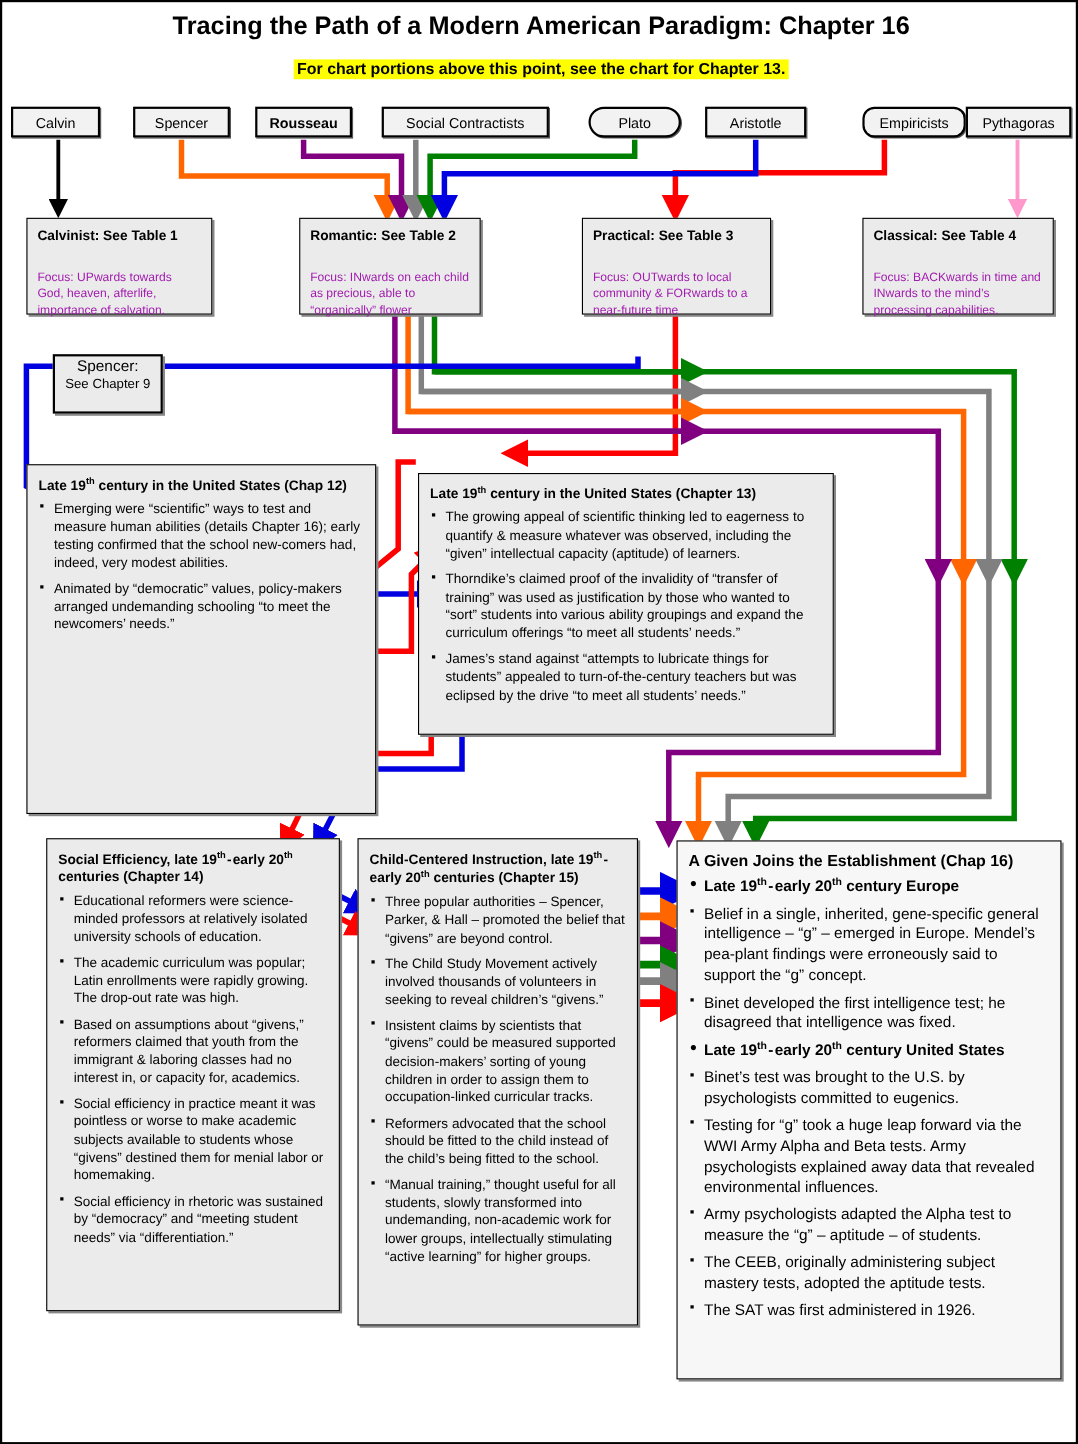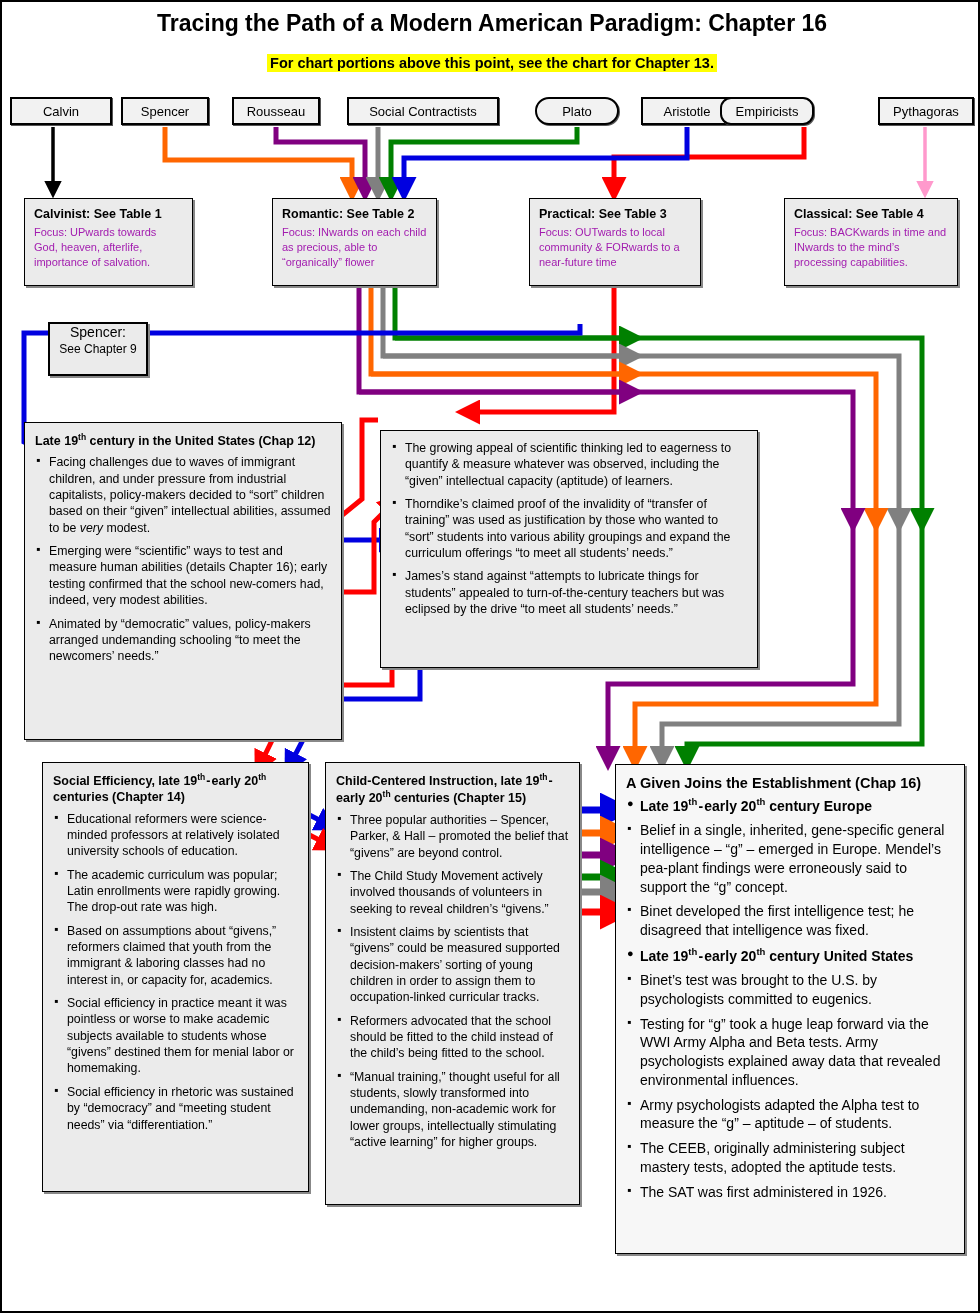--- a/index.html
+++ b/index.html
@@ -12,21 +12,21 @@
   #title{left:0;top:8px;width:980px;text-align:center;font-size:23px;font-weight:bold;color:#000;}
   #subtitle-wrap{left:0;top:52px;width:980px;text-align:center;}
   #subtitle{display:inline-block;background:#ffff00;font-size:14.5px;font-weight:bold;color:#000;padding:1px 3px;}
 
   
   .srcbox{border:2px solid #000;background:#f2f2f2;text-align:center;font-size:13px;color:#000;
           display:flex;align-items:center;justify-content:center;box-shadow:1px 1px 0 #555;}
 
   
   .parabox{border:1.5px solid #000;background:#ebebeb;padding:8px 9px;box-shadow:2px 2px 0 #888;}
-  .parabox .ttl{font-size:12.5px;font-weight:bold;color:#000;margin-bottom:4px;}
+  .parabox .ttl{font-size:12.5px;font-weight:bold;color:#000;margin-bottom:24px;}
   .parabox .foc{font-size:11px;color:#a21caf;line-height:1.38;}
 
   
   #spencer9{border:2px solid #000;background:#ebebeb;box-shadow:2px 2px 0 #888;text-align:center;padding-top:0;}
   #spencer9 .l1{font-size:14px;color:#000;}
   #spencer9 .l2{font-size:12px;color:#000;margin-top:2px;}
 
   
   .cbox{border:1.5px solid #000;background:#ebebeb;box-shadow:2px 2px 0 #888;padding:9px 10px 6px 10px;}
   .cbox.plain{background:#f7f7f7;}
@@ -131,39 +131,39 @@
 
       <path d="M573,808 L616,808" stroke="#0000E0" stroke-width="7" marker-end="url(#ah-blue)"></path>
       <path d="M573,831 L616,831" stroke="#FF6600" stroke-width="7" marker-end="url(#ah-orange)"></path>
       <path d="M573,853 L616,853" stroke="#800080" stroke-width="7" marker-end="url(#ah-purple)"></path>
       <path d="M573,875 L616,875" stroke="#008000" stroke-width="7" marker-end="url(#ah-green)"></path>
       <path d="M573,890 L616,890" stroke="#808080" stroke-width="7" marker-end="url(#ah-gray)"></path>
       <path d="M573,910 L616,910" stroke="#FF0000" stroke-width="7" marker-end="url(#ah-red)"></path>
     </g>
   </svg>
 
-  <div class="node srcbox" style="left:8px;top:95px;width:102px;height:28px;">
+  <div class="node srcbox" style="left:8px;top:95px;width:81px;height:28px;">
       <span>Calvin</span>
     </div>
   <div class="node srcbox" style="left:119px;top:95px;width:88px;height:28px;">
       <span>Spencer</span>
     </div>
-  <div class="node srcbox" style="left:230px;top:95px;width:88px;height:28px;">
+  <div class="node srcbox" style="left:230px;top:95px;width:88px;height:28px;font-weight:bold;">
       <span>Rousseau</span>
     </div>
   <div class="node srcbox" style="left:345px;top:95px;width:152px;height:28px;">
       <span>Social Contractists</span>
     </div>
   <div class="node srcbox" style="left:533px;top:95px;width:84px;height:28px;border-radius:14px;">
       <span>Plato</span>
     </div>
   <div class="node srcbox" style="left:639px;top:95px;width:92px;height:28px;">
       <span>Aristotle</span>
     </div>
-  <div class="node srcbox" style="left:718px;top:95px;width:94px;height:28px;border-radius:11px;">
+  <div class="node srcbox" style="left:782px;top:95px;width:94px;height:28px;border-radius:11px;">
       <span>Empiricists</span>
     </div>
   <div class="node srcbox" style="left:876px;top:95px;width:96px;height:28px;">
       <span>Pythagoras</span>
     </div>
 
   <div class="node parabox" style="left:22px;top:196px;width:169px;height:88px;">
     <div class="ttl">Calvinist: See Table 1</div>
     <div class="foc">Focus: UPwards towards God, heaven, afterlife, importance of salvation.</div>
   </div>
@@ -181,27 +181,27 @@
   </div>
 
   <div class="node" id="spencer9" style="left:46px;top:320px;width:100px;height:54px;">
     <div class="l1">Spencer:</div>
     <div class="l2">See Chapter 9</div>
   </div>
 
   <div class="node cbox" style="left:22px;top:420px;width:318px;height:318px;">
     <h4><span>Late 19</span><sup>th</sup><span> century in the United States (Chap 12)</span></h4>
     <ul>
-      <li>Facing challenges due to waves of immigrant children, and under pressure from industrial capitalists, policy-makers decided to “sort” children based on their “given” intellectual abilities, assumed to be <em>very</em> modest.</li>
       <li>Emerging were “scientific” ways to test and measure human abilities (details Chapter 16); early testing confirmed that the school new-comers had, indeed, very modest abilities.</li>
       <li>Animated by “democratic” values, policy-makers arranged undemanding schooling “to meet the newcomers’ needs.”</li>
     </ul>
   </div>
 
   <div class="node cbox" style="left:378px;top:428px;width:378px;height:238px;">
+    <h4><span>Late 19</span><sup>th</sup><span> century in the United States (Chapter 13)</span></h4>
     <ul>
       <li>The growing appeal of scientific thinking led to eagerness to quantify &amp; measure whatever was observed, including the “given” intellectual capacity (aptitude) of learners.</li>
       <li>Thorndike’s claimed proof of the invalidity of “transfer of training” was used as justification by those who wanted to “sort” students into various ability groupings and expand the curriculum offerings “to meet all students’ needs.”</li>
       <li>James’s stand against “attempts to lubricate things for students” appealed to turn-of-the-century teachers but was eclipsed by the drive “to meet all students’ needs.”</li>
     </ul>
   </div>
 
   <div class="node cbox" style="left:40px;top:760px;width:267px;height:430px;">
     <h4>Social Efficiency, late 19<sup>th</sup> - early 20<sup>th</sup> centuries (Chapter 14)</h4>
     <ul>

